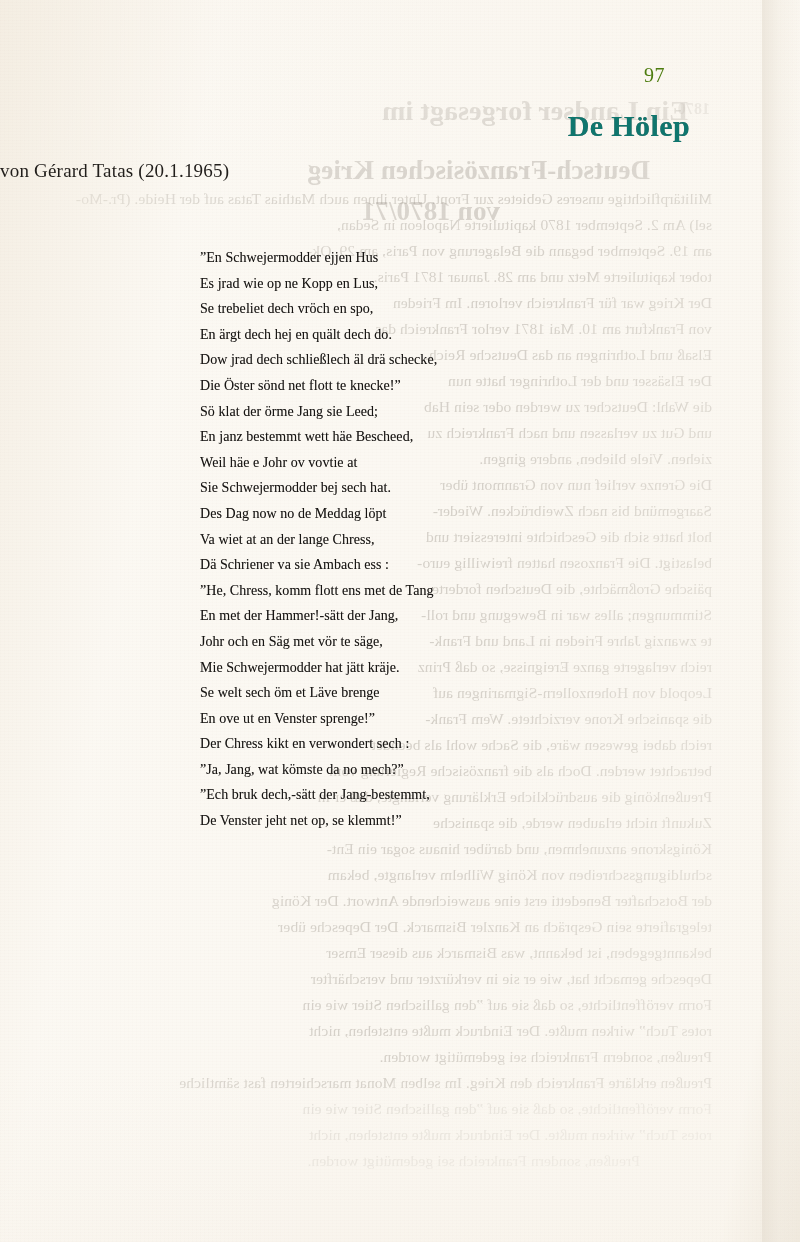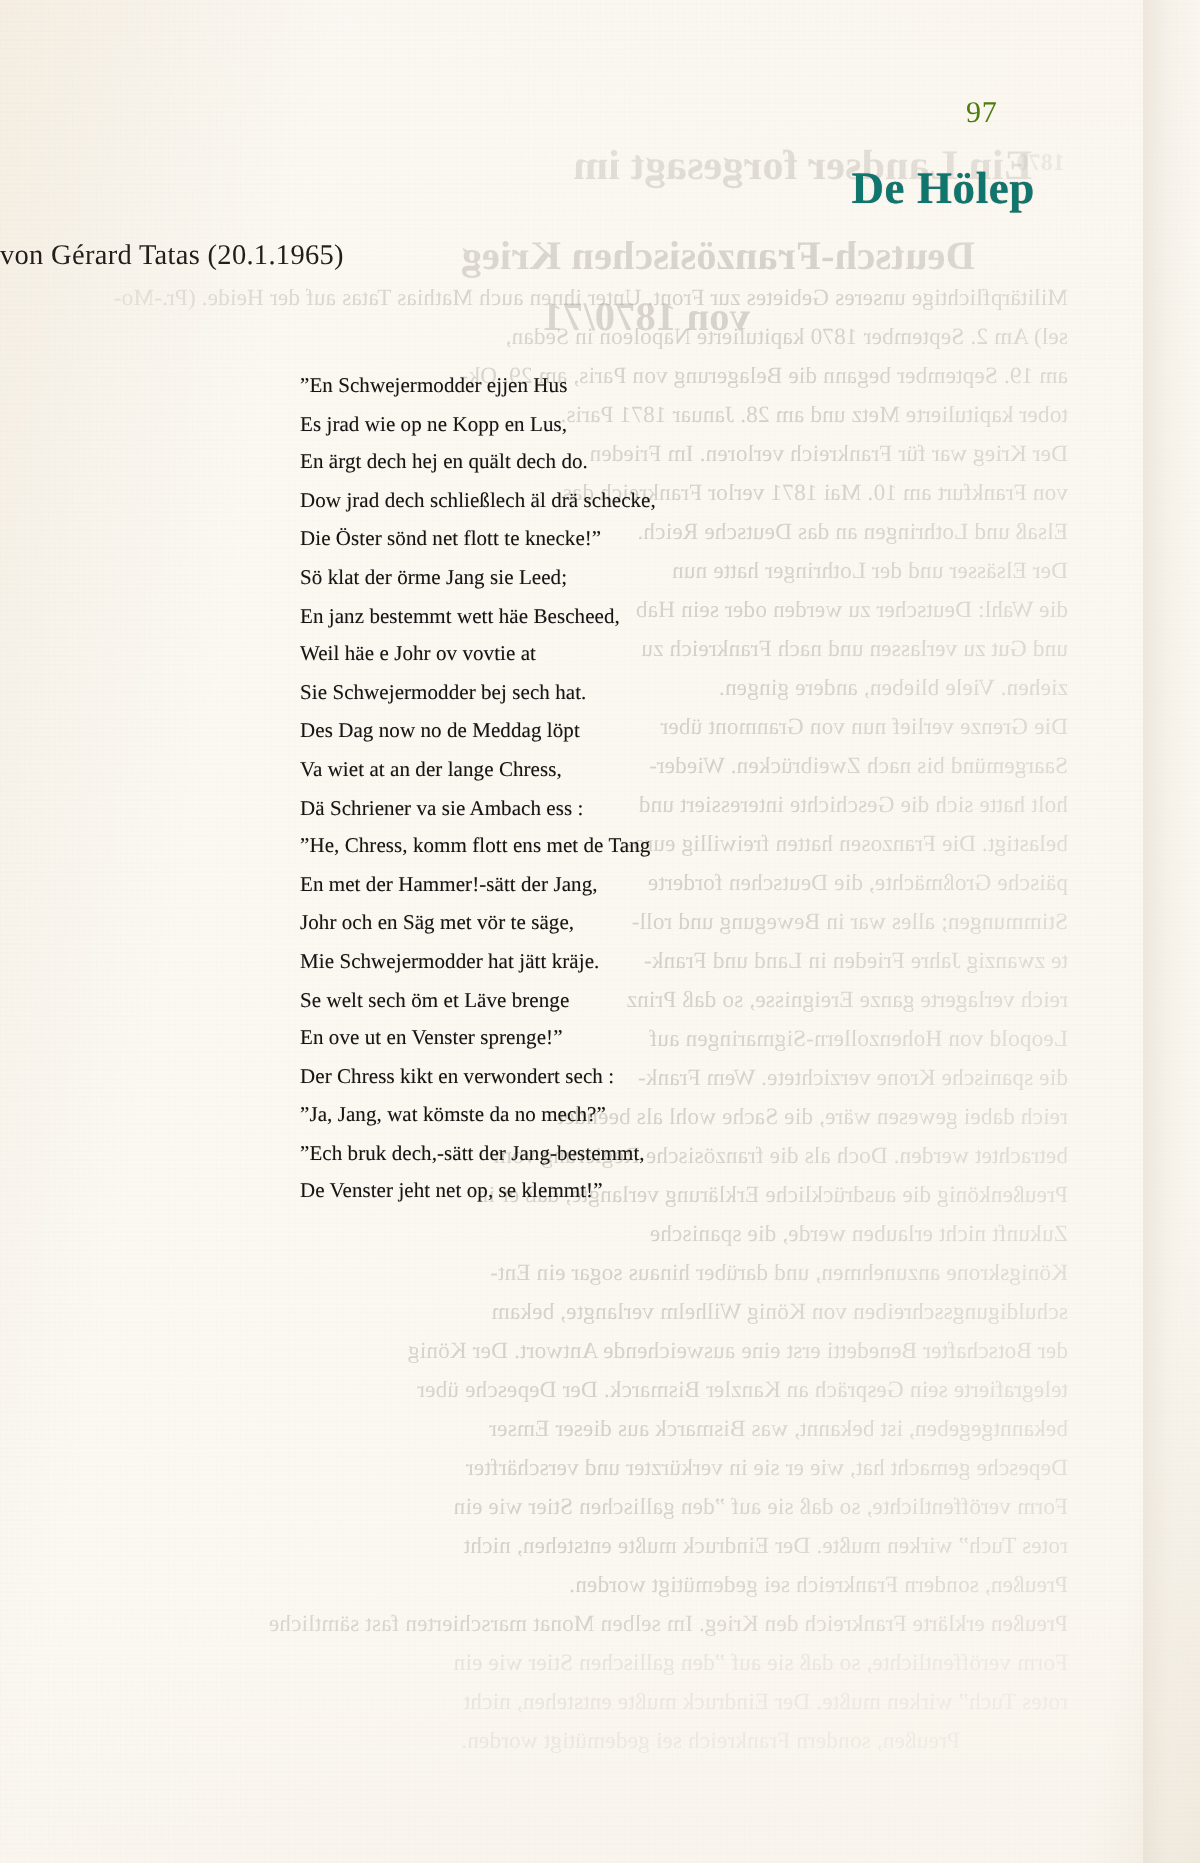--- a/index.html
+++ b/index.html
@@ -190,20 +190,21 @@
 
     <div class="folio">97</div>
 
     <h1 class="poem-title">De Hölep</h1>
 
     <div class="byline">von Gérard Tatas (20.1.1965)</div>
 
     <div class="poem">
       <div class="line">”En Schwejermodder ejjen Hus</div>
       <div class="line">Es jrad wie op ne Kopp en Lus,</div>
+      <div class="line">Se trebeliet dech vröch en spo,</div>
       <div class="line">En ärgt dech hej en quält dech do.</div>
       <div class="line">Dow jrad dech schließlech äl drä schecke,</div>
       <div class="line">Die Öster sönd net flott te knecke!”</div>
       <div class="line">Sö klat der örme Jang sie Leed;</div>
       <div class="line">En janz bestemmt wett häe Bescheed,</div>
       <div class="line">Weil häe e Johr ov vovtie at</div>
       <div class="line">Sie Schwejermodder bej sech hat.</div>
       <div class="line">Des Dag now no de Meddag löpt</div>
       <div class="line">Va wiet at an der lange Chress,</div>
       <div class="line">Dä Schriener va sie Ambach ess :</div>

